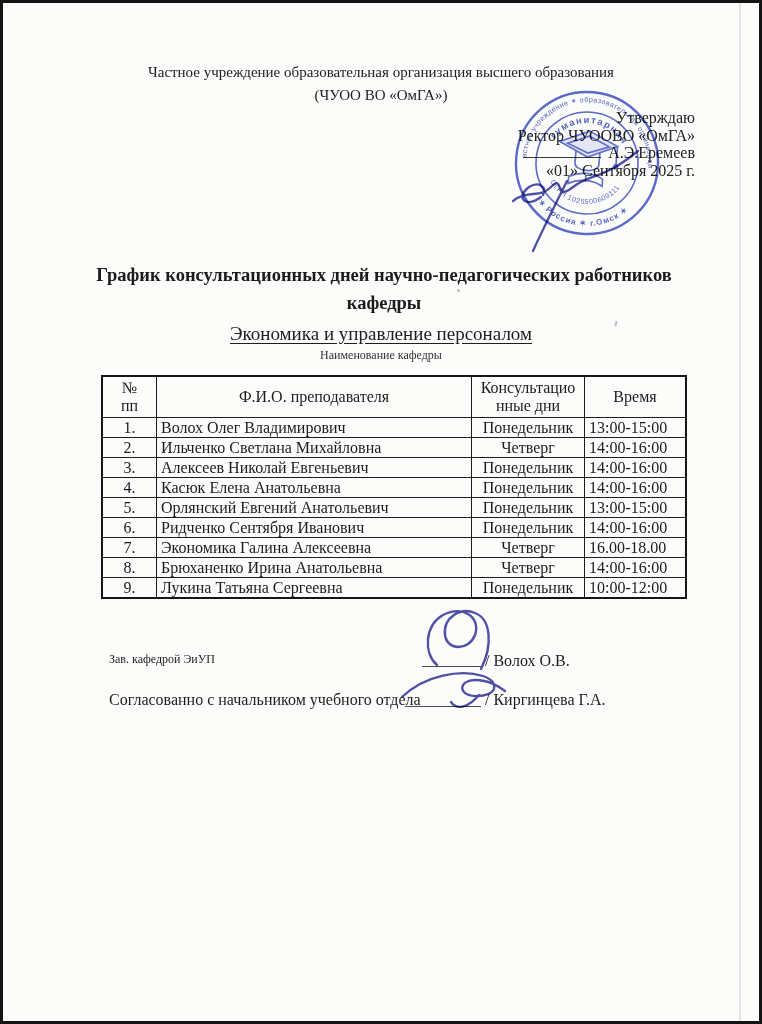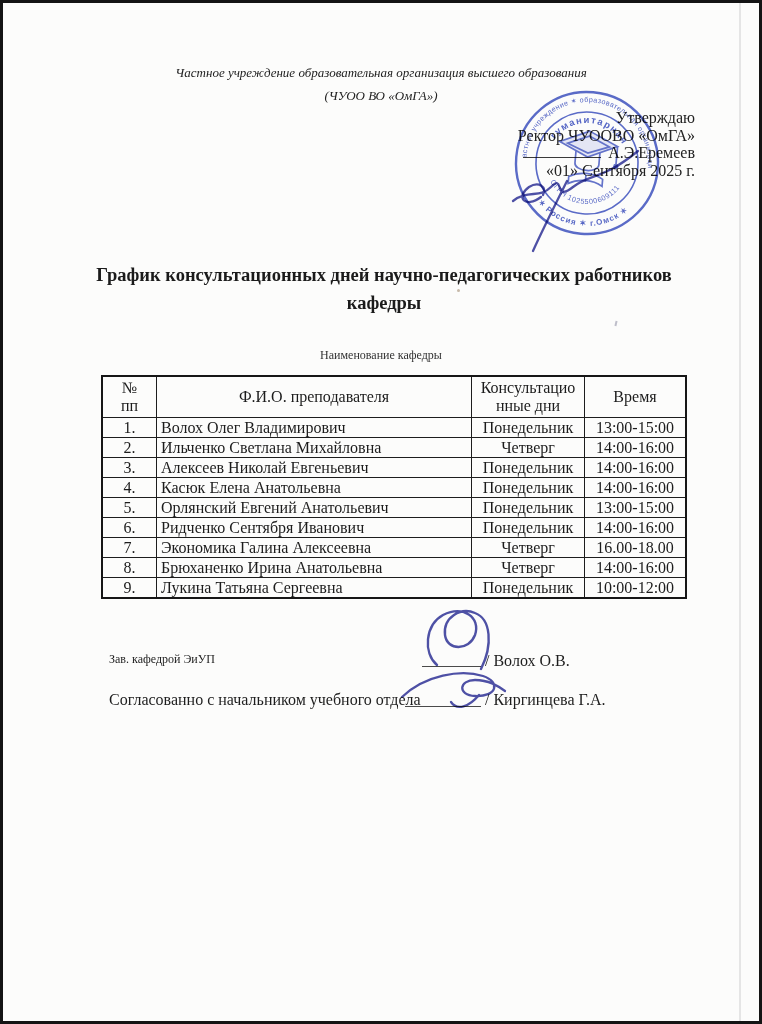--- a/index.html
+++ b/index.html
@@ -1,40 +1,40 @@
 <!DOCTYPE html>
 <html><head>
 <meta charset="utf-8">
 <style>
   html,body{margin:0;padding:0;}
   body{width:762px;height:1024px;background:#e9e9e9;font-family:"Liberation Serif",serif;}
   .page{position:relative;width:762px;height:1024px;box-sizing:border-box;
         background:#fcfcfb;border:3px solid #141414;overflow:hidden;color:#1e1e1e;}
   .abs{position:absolute;}
 
-  .org-header{top:58px;left:0;width:100%;text-align:center;font-size:13px;line-height:23px;color:#222;font-style:italic;}
+  .org-header{top:58px;left:0;width:100%;text-align:center;font-size:15px;line-height:23px;color:#222;}
 
   .approval{top:106px;right:64px;text-align:right;font-size:16px;line-height:17.5px;color:#222;}
   .approval .uline{display:inline-block;width:78px;height:12px;border-bottom:1.4px solid #3a3a3a;margin-right:7px;}
 
   .stamp-wrap{left:510px;top:86px;width:148px;height:148px;mix-blend-mode:multiply;transform:rotate(5deg);}
   .sig{mix-blend-mode:multiply;}
 
   .doc-title{top:258px;left:91px;width:580px;text-align:center;font-weight:bold;font-size:18.5px;line-height:28px;color:#1b1b1b;}
   .dept{top:320px;left:0;width:100%;text-align:center;font-size:19px;text-decoration:underline;text-underline-offset:3px;}
   .dept-caption{top:345px;left:0;width:100%;text-align:center;font-size:12px;color:#333;}
 
   table.sched{position:absolute;left:98px;top:372px;border-collapse:collapse;border:2px solid #161616;
               font-size:16px;color:#1c1c1c;}
   table.sched th,table.sched td{border:1.5px solid #1d1d1d;padding:0 4px;}
   table.sched th{font-weight:normal;line-height:18px;padding:2px 2px;text-align:center;}
   td.c-num{width:45px;text-align:center;height:19px;line-height:19px;}
   td.c-name{width:306px;text-align:left;padding-left:10px;}
   td.c-day{width:104px;text-align:center;}
-  td.c-time{width:92px;text-align:center;margin-left:16px;}
+  td.c-time{width:92px;text-align:left;margin-left:16px;}
 
   .foot-label1{top:649px;left:106px;font-size:12px;}
   .foot-label2{top:688px;left:106px;font-size:16px;}
   .foot-line1{top:646px;left:419px;width:59px;height:17px;border-bottom:1.5px solid #4a4a4a;}
   .foot-line2{top:686px;left:402px;width:76px;height:17px;border-bottom:1.5px solid #4a4a4a;}
   .foot-name1{top:649px;left:482px;font-size:16px;}
   .foot-name2{top:688px;left:482px;font-size:16px;}
 
   .scan-edge{left:736px;top:0;width:2px;height:100%;background:#dedede;opacity:.75;}
   .speck1{left:454px;top:286px;width:3px;height:3px;border-radius:50%;background:#b9a995;opacity:.8;}
@@ -98,20 +98,21 @@
   <svg class="abs sig" style="left:492px;top:136px;" width="150" height="120" viewBox="0 0 150 120">
     <g stroke="#3c3f9f" stroke-width="2.3" fill="none" stroke-linecap="round" opacity="0.9">
       <path d="M 18 62 C 34 50, 44 60, 56 48 C 70 34, 58 64, 78 48 C 96 34, 106 42, 143 12"></path>
       <path d="M 46 58 C 30 70, 20 58, 34 48 C 44 42, 52 48, 48 56"></path>
       <path d="M 72 42 C 60 66, 46 94, 38 112"></path>
     </g>
   </svg>
 
   <div class="abs doc-title">График консультационных дней научно-педагогических работников кафедры</div>
 
+  <div class="abs dept">Экономика и управление персоналом</div>
   <div class="abs dept-caption">Наименование кафедры</div>
 
   <table class="sched">
     <colgroup>
         <col style="width:46px">
         <col style="width:312px">
         <col style="width:110px">
         <col style="width:96px">
       </colgroup>
     <thead>

